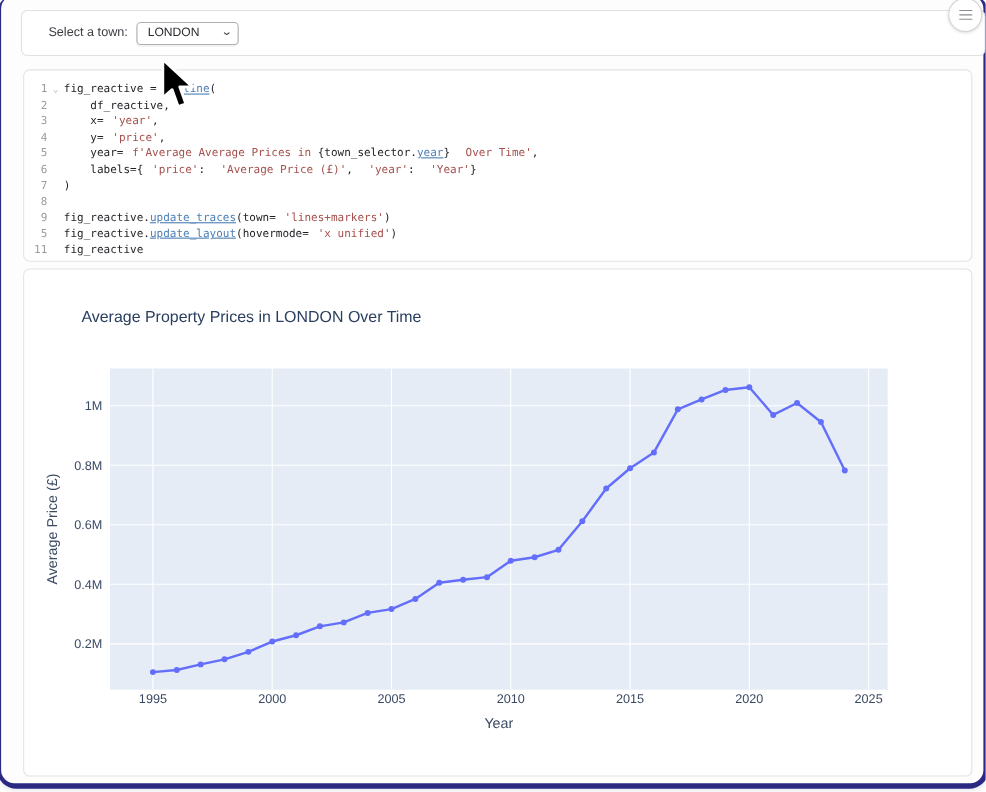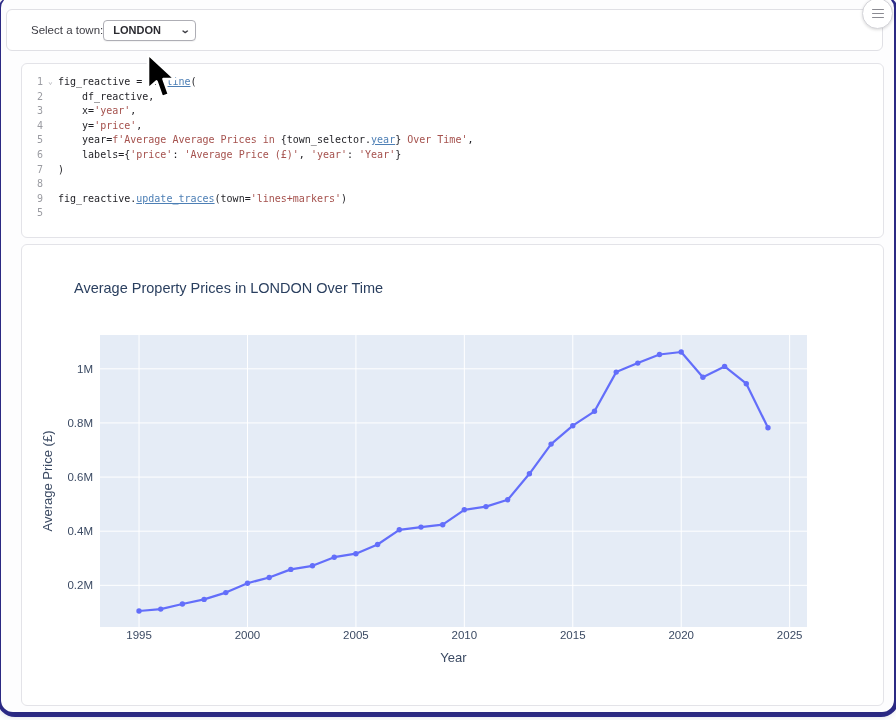--- a/index.html
+++ b/index.html
@@ -7,48 +7,48 @@
               font-family:"Liberation Sans", sans-serif; }
   .stage { position:relative; width:896px; height:720px; }
 
   .navy-frame { position:absolute; left:-3px; top:-5px; width:902px; height:722px;
                 border-radius:18px; background:#2c2a8a; }
   .page-panel { position:absolute; left:1px; top:-4px; width:893px; height:716px;
                 border-radius:12px; background:#fdfdfe;
                 box-shadow:0 3px 8px rgba(40,40,90,0.28); }
 
   
-  .widget-card { position:absolute; left:5px; top:13px; width:877px; height:42px;
+  .widget-card { position:absolute; left:18px; top:13px; width:877px; height:42px;
                  background:#fff; border:1px solid #e0e0e5; border-radius:6px;
                  display:flex; align-items:center; }
   .widget-label { margin-left:24px; font-size:11.5px; color:#3c3c43; }
-  .town-select { width:93px; height:21px; background:#fff;
+  .town-select { margin-left:8px; width:93px; height:21px; background:#fff;
                  border:1px solid #aeaeb5; border-radius:4px; display:flex;
                  align-items:center; justify-content:space-between;
-                 padding:0 6px 0 9px; cursor:pointer; box-shadow:0 1px 1px rgba(0,0,0,0.05);font-weight:bold; }
+                 padding:0 6px 0 9px; cursor:pointer; box-shadow:0 1px 1px rgba(0,0,0,0.05); }
   .town-select .val { font-size:11px; color:#2b2b31; }
   .town-select .chev { font-size:10px; color:#3c3c43; line-height:1; transform:scaleX(1.3); }
 
   .menu-btn { position:absolute; left:861px; top:2px; width:31px; height:31px;
               border-radius:50%; background:#fff; border:1px solid #d4d4d9;
               box-shadow:0 1px 3px rgba(0,0,0,0.14); display:flex;
               align-items:center; justify-content:center; cursor:pointer; z-index:5; }
   .menu-bars { display:flex; flex-direction:column; gap:2.5px; }
   .menu-bars i { display:block; width:12px; height:1.6px; background:#8a8a91; border-radius:1px; }
 
   
   .code-card { position:absolute; left:20px; top:67px; width:863px; height:175px;
                background:#fff; border:1px solid #e3e3e8; border-radius:6px;
                padding-top:11px; overflow:hidden;
                font-family:"DejaVu Sans Mono", monospace; font-size:10px; }
   .code-line { display:flex; height:14.6px; line-height:14.6px; white-space:pre; }
   .ln   { flex:none; width:21px; text-align:right; color:#9b9ca2; }
   .fold { flex:none; width:15px; text-align:center; color:#b0b1b7; font-size:8px; }
   .tok-p  { color:#1f1f24; }
-  .tok-s  { color:#a5514d; }
+  .tok-s  { color:#a5514d;margin-left:8px; }
   .tok-fn { color:#4d7fb5;text-decoration:underline; }
 
   
   .chart-card { position:absolute; left:20px; top:248px; width:863px; height:462px;
                 background:#fff; border:1px solid #e3e3e8; border-radius:6px; overflow:hidden; }
 
   
   .cursor { position:absolute; left:144px; top:57px; z-index:20; pointer-events:none; }
 </style>
 </head>
@@ -78,21 +78,22 @@
       <div id="code-lines">
           <div class="code-line"><span class="ln">1</span><span class="fold">⌄</span><span><span class="tok-p">fig_reactive = px.</span><span class="tok-fn">line</span><span class="tok-p">(</span></span></div>
           <div class="code-line"><span class="ln">2</span><span class="fold"></span><span><span class="tok-p">    df_reactive,</span></span></div>
           <div class="code-line"><span class="ln">3</span><span class="fold"></span><span><span class="tok-p">    x=</span><span class="tok-s">'year'</span><span class="tok-p">,</span></span></div>
           <div class="code-line"><span class="ln">4</span><span class="fold"></span><span><span class="tok-p">    y=</span><span class="tok-s">'price'</span><span class="tok-p">,</span></span></div>
           <div class="code-line"><span class="ln">5</span><span class="fold"></span><span><span class="tok-p">    year=</span><span class="tok-s">f'Average Average Prices in </span><span class="tok-p">{town_selector.</span><span class="tok-fn">year</span><span class="tok-p">}</span><span class="tok-s"> Over Time'</span><span class="tok-p">,</span></span></div>
           <div class="code-line"><span class="ln">6</span><span class="fold"></span><span><span class="tok-p">    labels={</span><span class="tok-s">'price'</span><span class="tok-p">: </span><span class="tok-s">'Average Price (£)'</span><span class="tok-p">, </span><span class="tok-s">'year'</span><span class="tok-p">: </span><span class="tok-s">'Year'</span><span class="tok-p">}</span></span></div>
           <div class="code-line"><span class="ln">7</span><span class="fold"></span><span><span class="tok-p">)</span></span></div>
           <div class="code-line"><span class="ln">8</span><span class="fold"></span><span></span></div>
           <div class="code-line"><span class="ln">9</span><span class="fold"></span><span><span class="tok-p">fig_reactive.</span><span class="tok-fn">update_traces</span><span class="tok-p">(town=</span><span class="tok-s">'lines+markers'</span><span class="tok-p">)</span></span></div>
-          <div class="code-line"><span class="ln">5</span><span class="fold"></span></div>
+          <div class="code-line"><span class="ln">5</span><span class="fold"></span><span><span class="tok-p">fig_reactive.</span><span class="tok-fn">update_layout</span><span class="tok-p">(hovermode=</span><span class="tok-s">'x unified'</span><span class="tok-p">)</span></span></div>
+          <div class="code-line"><span class="ln">11</span><span class="fold"></span><span><span class="tok-p">fig_reactive</span></span></div>
         </div>
     </div>
 
     <div class="chart-card">
       <svg id="chart-svg" width="861" height="460" viewBox="0 0 861 460">
           <rect x="78" y="90" width="707" height="292" fill="#e5ecf6"></rect>
           <line x1="117.03680981595005" y1="90" x2="117.03680981595005" y2="382" stroke="#ffffff" stroke-width="1"></line>
           <line x1="225.47239263803624" y1="90" x2="225.47239263803624" y2="382" stroke="#ffffff" stroke-width="1"></line>
           <line x1="333.90797546012243" y1="90" x2="333.90797546012243" y2="382" stroke="#ffffff" stroke-width="1"></line>
           <line x1="442.3435582822086" y1="90" x2="442.3435582822086" y2="382" stroke="#ffffff" stroke-width="1"></line>

